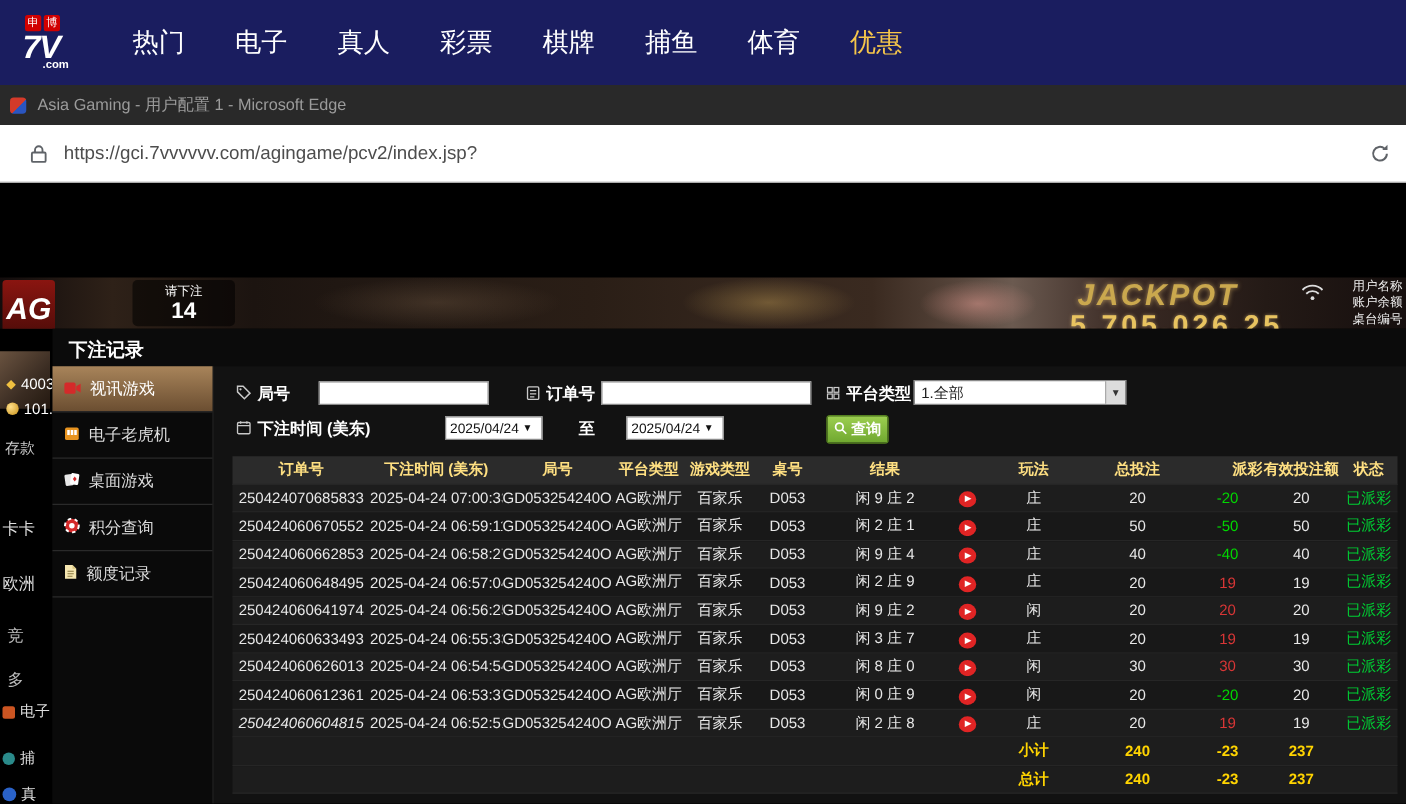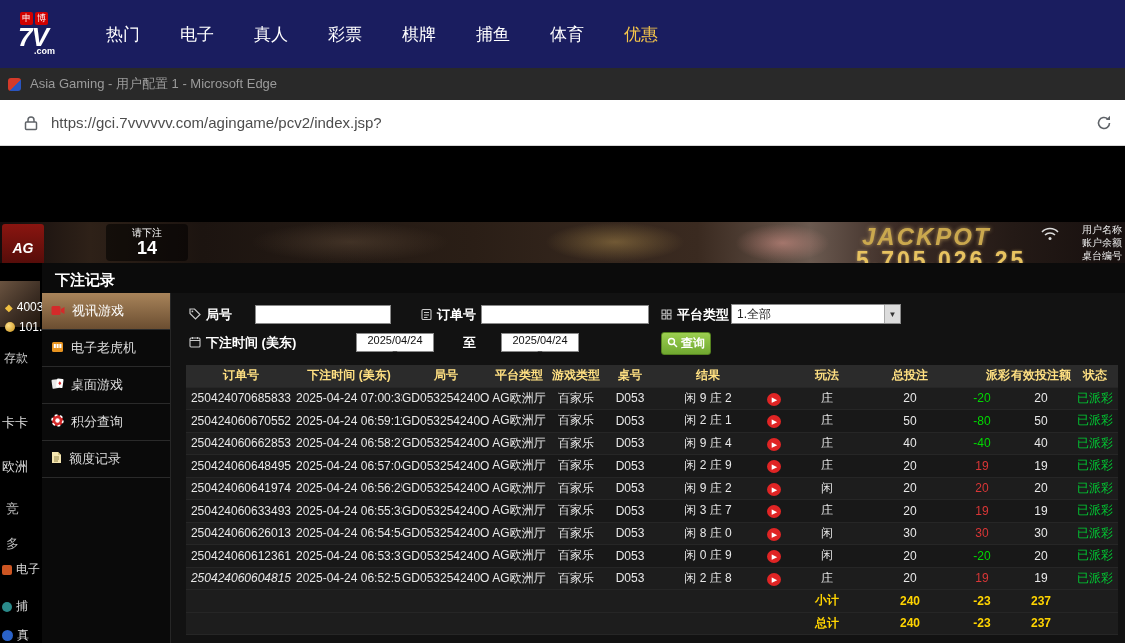--- a/index.html
+++ b/index.html
@@ -9,21 +9,21 @@
   
   .topnav{position:absolute;left:0;top:0;width:1125px;height:68px;background:#1a1d5f;
           display:flex;align-items:center;}
   .logo{margin-left:18px;width:58px;}
   .badges{display:flex;gap:2px;margin-left:2px;}
   .badges span{width:13px;height:13px;background:#d10000;color:#fff;font-size:9px;
                display:flex;align-items:center;justify-content:center;border-radius:2px;}
   .logo-main{color:#fff;font-size:26px;font-weight:bold;font-style:italic;line-height:24px;letter-spacing:-1px;}
   .logo-sub{color:#fff;font-size:9px;font-weight:bold;margin:-3px 0 0 16px;}
   .menu{display:flex;margin-left:10px;}
-  .menu-item{color:#fff;font-size:17px;padding:0 20px;cursor:pointer;white-space:nowrap;}
+  .menu-item{color:#fff;font-size:21px;padding:0 20px;cursor:pointer;white-space:nowrap;}
   .menu-item.hl{color:#f6c64a;}
 
   
   .titlebar{position:absolute;left:0;top:68px;width:1125px;height:32px;background:#292929;
             display:flex;align-items:center;}
   .favicon{width:13px;height:13px;margin-left:8px;border-radius:3px;
            background:linear-gradient(135deg,#d43a2a 55%,#2a55c0 55%);}
   .wintitle{color:#9b9b9b;font-size:13px;margin-left:9px;}
   .urlbar{position:absolute;left:0;top:100px;width:1125px;height:45px;background:#fff;
           display:flex;align-items:center;border-bottom:1px solid #d8d8d8;}
@@ -34,21 +34,21 @@
   
   .strip{position:absolute;left:0;top:222px;width:1125px;height:41px;overflow:hidden;z-index:1;
     background:linear-gradient(90deg,#120c0c 0%,#2e2118 8%,#1c1410 18%,#241a14 30%,#2a1e16 42%,
                #33251c 52%,#3a2a20 62%,#55443a 68%,#6b5a50 72%,#3a2a24 80%,#241a16 90%,#160f0e 100%);}
   .blob{position:absolute;pointer-events:none;}
   .blob.b1{left:735px;top:2px;width:95px;height:38px;background:radial-gradient(ellipse,rgba(222,152,142,.55),transparent 70%);}
   .blob.b2{left:545px;top:0;width:140px;height:40px;background:radial-gradient(ellipse,rgba(212,172,92,.38),transparent 70%);}
   .blob.b3{left:250px;top:0;width:200px;height:40px;background:radial-gradient(ellipse,rgba(150,120,90,.25),transparent 70%);}
   .ag-badge{position:absolute;left:2px;top:2px;width:42px;height:48px;border-radius:3px;
             background:linear-gradient(180deg,#8a1510,#4a0b08);color:#fff;font-weight:bold;
-            font-style:italic;font-size:14px;display:flex;align-items:center;justify-content:center;}
+            font-style:italic;font-size:24px;display:flex;align-items:center;justify-content:center;}
   .countdown{position:absolute;left:106px;top:2px;width:82px;height:37px;background:rgba(0,0,0,.55);
              border-radius:4px;text-align:center;color:#fff;}
   .cd-label{font-size:10px;margin-top:2px;}
   .cd-num{font-size:18px;font-weight:bold;line-height:17px;}
   .jackpot{position:absolute;left:862px;top:1px;color:#caa84e;font-style:italic;font-weight:bold;
            font-size:24px;letter-spacing:2px;text-shadow:0 0 4px rgba(255,210,120,.6);}
   .jackpot-num{position:absolute;left:856px;top:25px;color:#e8c360;font-weight:bold;font-size:23px;
                letter-spacing:3px;text-shadow:0 0 3px rgba(255,220,140,.5);}
   .signal{position:absolute;left:1040px;top:5px;}
   .user-info{position:absolute;right:3px;top:1px;color:#eee;font-size:10px;line-height:13px;text-align:left;}
@@ -77,21 +77,21 @@
   .flabel{position:absolute;display:flex;align-items:center;gap:5px;color:#fff;font-size:13px;
           font-weight:bold;white-space:nowrap;}
   .finput{position:absolute;height:17px;background:#fff;border:1px solid #8a8a8a;font-size:12px;
           padding:0 4px;color:#222;font-family:"Liberation Sans",sans-serif;}
   .fselect{position:absolute;background:#fff;border:1px solid #8a8a8a;height:18px;display:flex;
            align-items:center;font-size:12px;color:#222;cursor:pointer;}
   .fselect .sel-text{padding-left:5px;}
   .arrowbox{margin-left:auto;width:15px;height:100%;background:#dcdcdc;border-left:1px solid #aaa;
             display:flex;align-items:center;justify-content:center;font-size:8px;color:#333;}
   .fdate{position:absolute;background:#fff;border:1px solid #8a8a8a;height:17px;display:flex;
-         align-items:center;font-size:11px;color:#111;cursor:pointer;padding:0 3px;gap:3px;flex-direction:column;}
+         align-items:center;font-size:11px;color:#111;cursor:pointer;padding:0 3px;gap:3px;}
   .fdate .dd{font-size:8px;color:#111;}
   .qbtn{position:absolute;left:490px;top:39px;width:48px;height:21px;border-radius:3px;cursor:pointer;
         background:linear-gradient(180deg,#9ccf50,#70a830);border:1px solid #55821f;color:#fff;
         font-size:12px;font-weight:bold;display:flex;align-items:center;justify-content:center;gap:3px;}
 
   
   .btable{position:absolute;left:15px;top:72px;width:932px;}
   .trow{display:flex;height:21.5px;align-items:center;border-bottom:1px solid #262626;background:#1d1d1d;}
   .trow.alt{background:#181818;justify-content:space-between;}
   .trow.thead{background:#2b2b2b;}
@@ -345,21 +345,21 @@
               <span class="tc" style="width: 110px;">250424060670552</span>
               <span class="tc" style="width: 106px;">2025-04-24 06:59:11</span>
               <span class="tc" style="width: 88px;">GD053254240OQ</span>
               <span class="tc" style="width: 58px;">AG欧洲厅</span>
               <span class="tc" style="width: 56px;">百家乐</span>
               <span class="tc" style="width: 52px;">D053</span>
               <span class="tc" style="width: 104px;">闲 2 庄 1</span>
               <span class="tc" style="width: 28px;"><span class="play">▶</span></span>
               <span class="tc" style="width: 78px;">庄</span>
               <span class="tc" style="width: 88px;">50</span>
-              <span class="tc neg" style="width: 56px;">-80</span>
+              <span class="tc neg" style="width: 56px;">-50</span>
               <span class="tc" style="width: 62px;">50</span>
               <span class="tc status" style="width: 46px;">已派彩</span>
             </div>
             <div class="trow">
               <span class="tc" style="width: 110px;">250424060662853</span>
               <span class="tc" style="width: 106px;">2025-04-24 06:58:27</span>
               <span class="tc" style="width: 88px;">GD053254240OP</span>
               <span class="tc" style="width: 58px;">AG欧洲厅</span>
               <span class="tc" style="width: 56px;">百家乐</span>
               <span class="tc" style="width: 52px;">D053</span>

